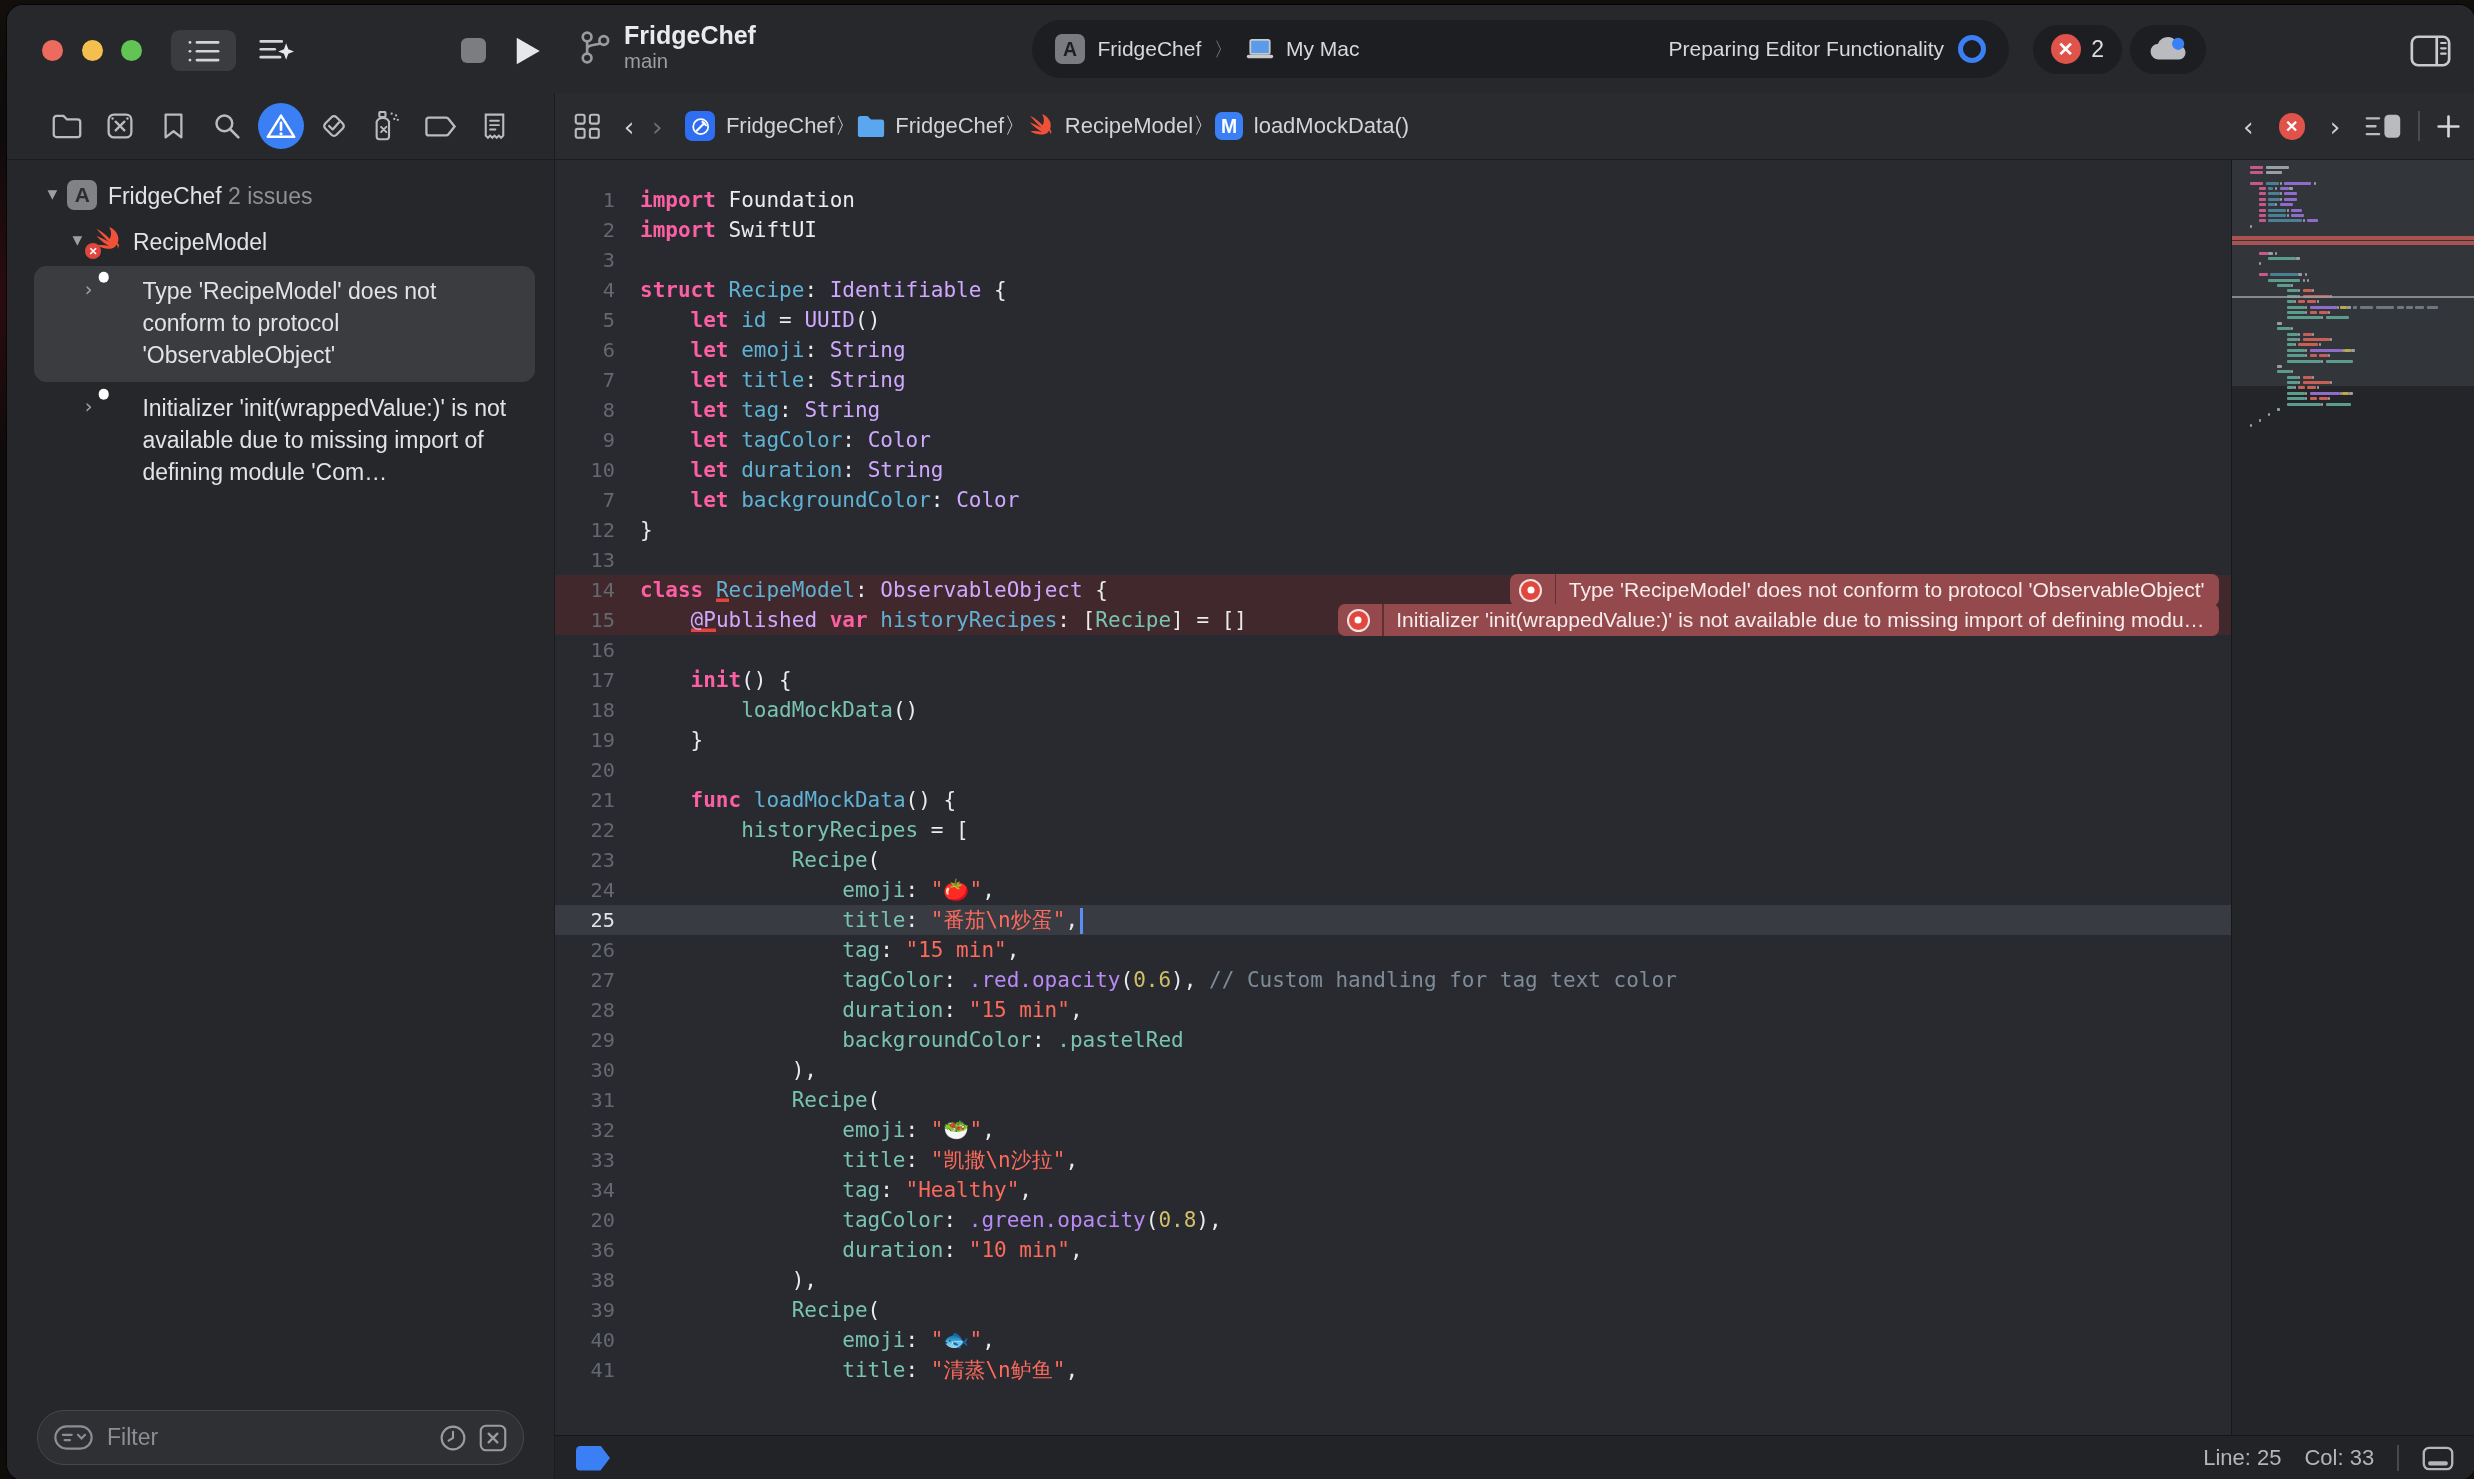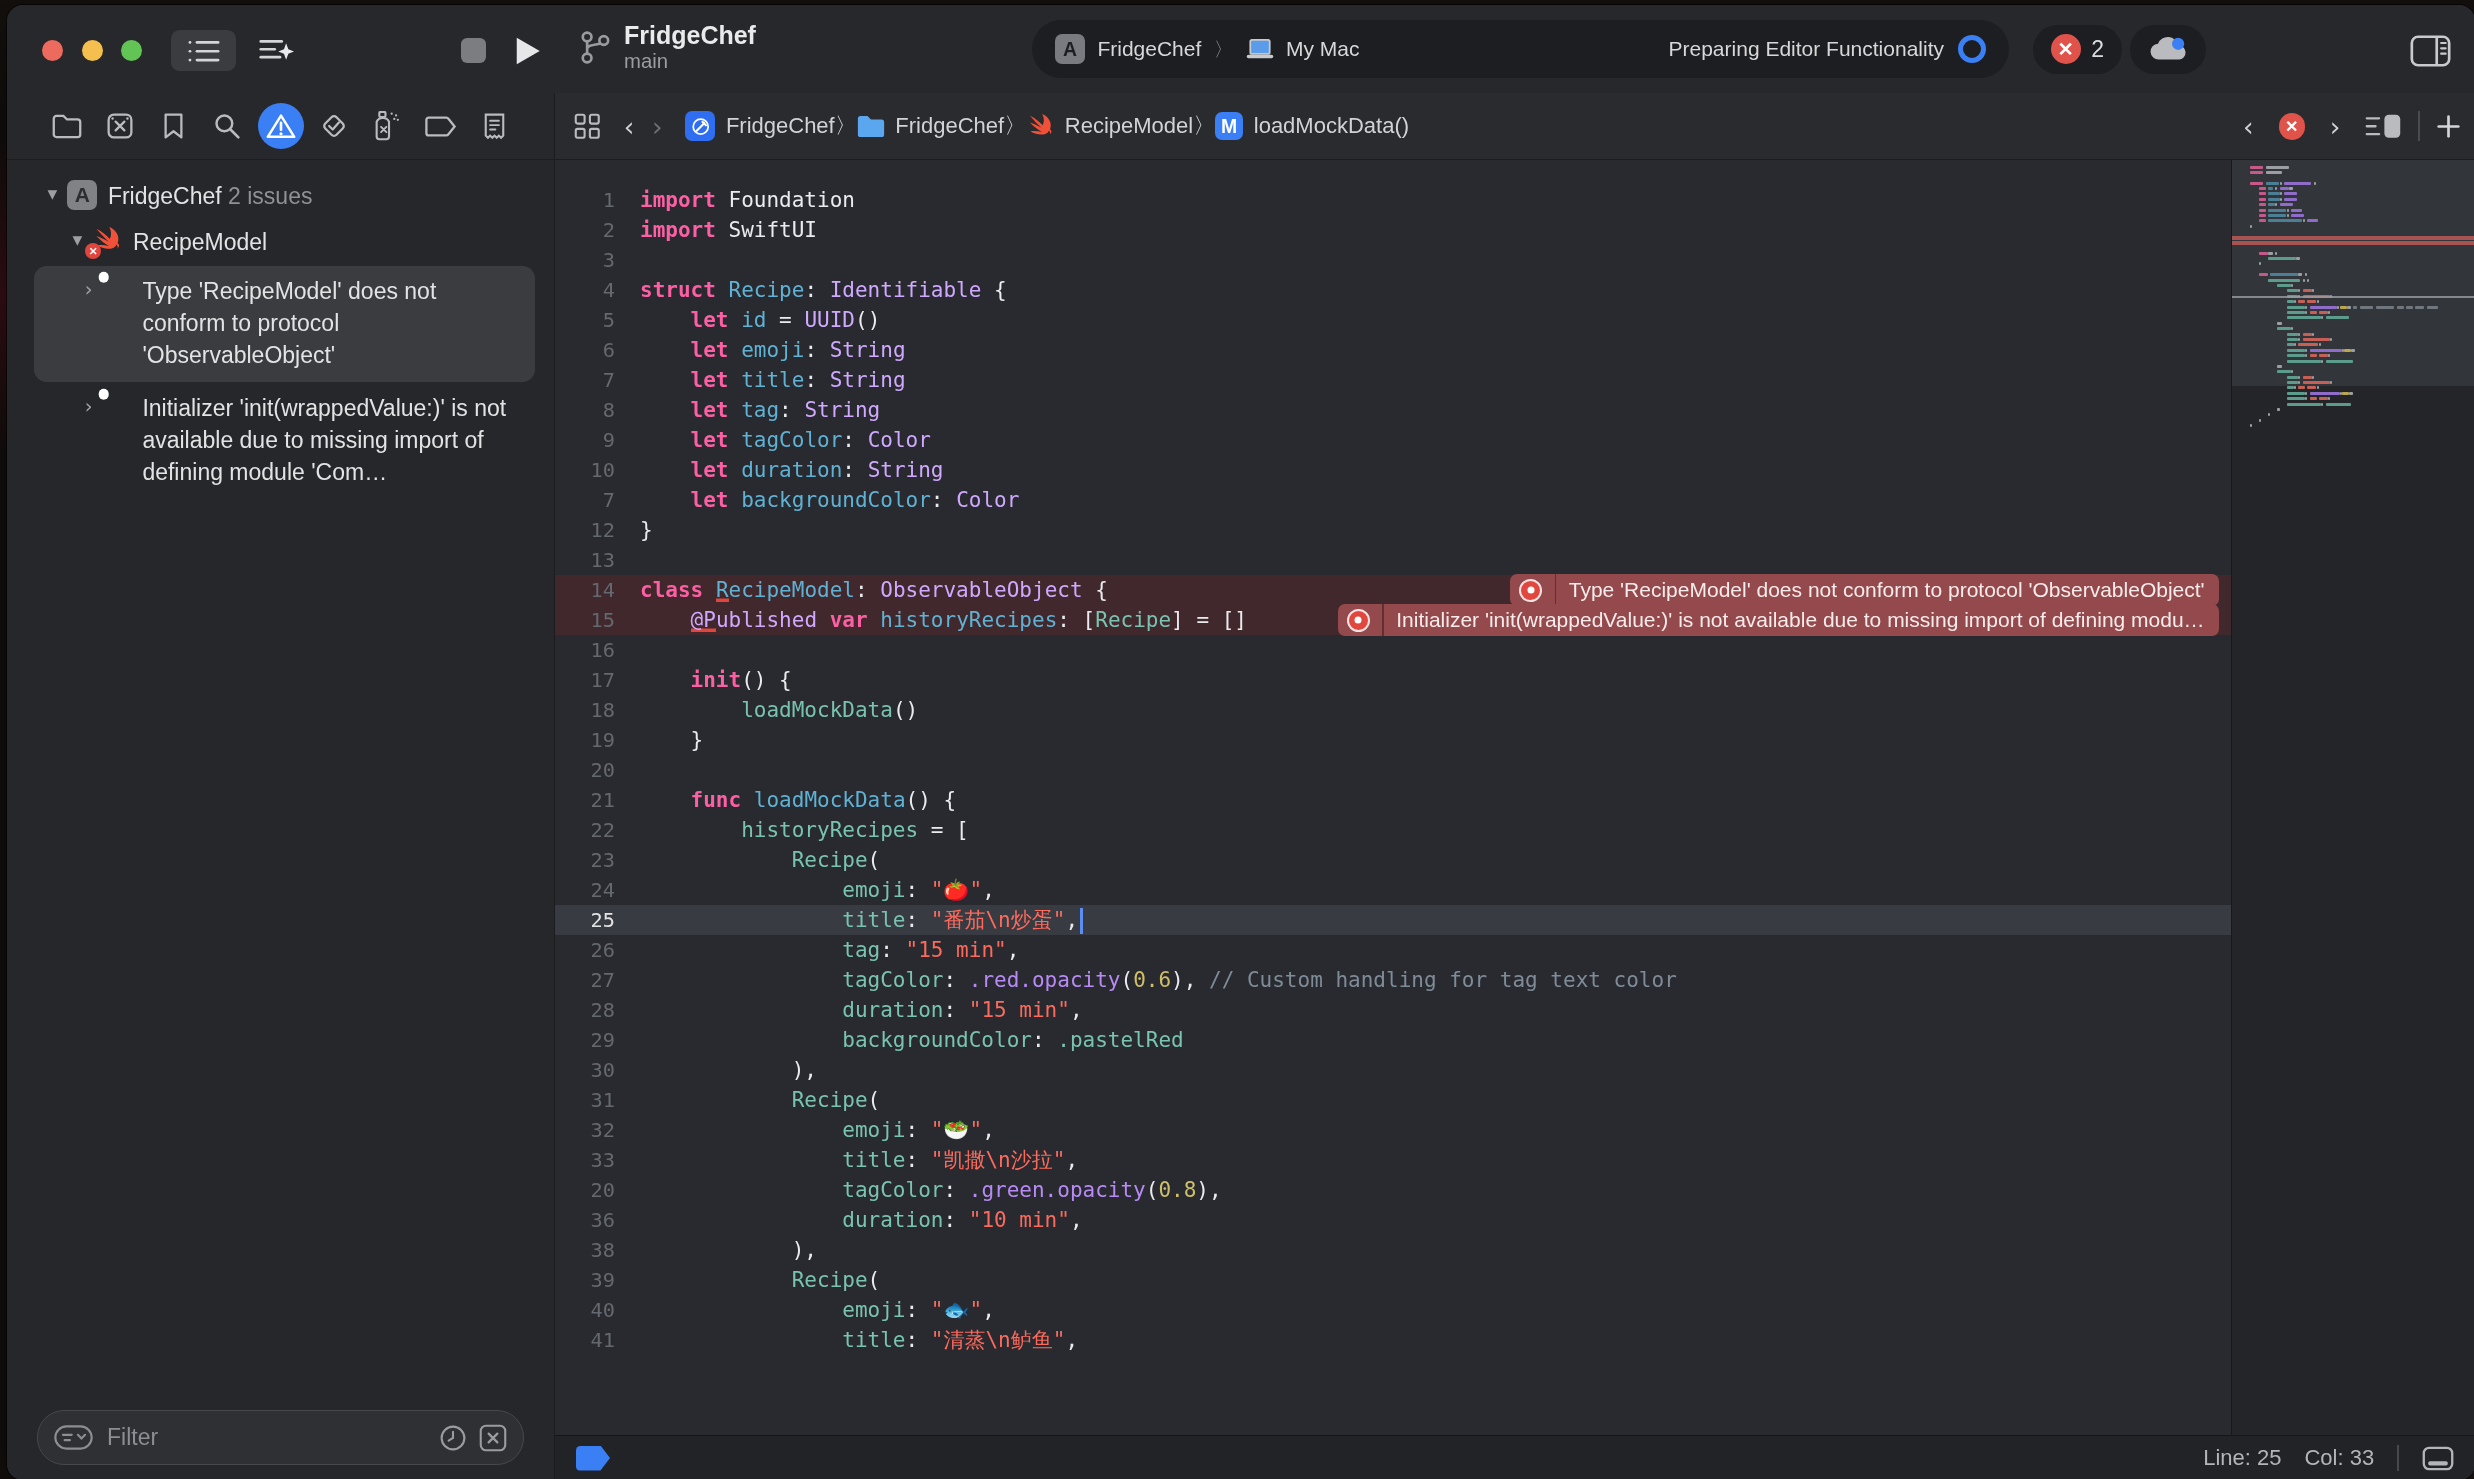--- a/index.html
+++ b/index.html
@@ -544,20 +544,24 @@
             </div>
             <div class="code-line">
               <span class="gutter">32</span>
               <span class="codetext"><span class="tok-w">                </span><span class="tok-p">emoji</span><span class="tok-w">: </span><span class="tok-s">"🥗"</span><span class="tok-w">,</span></span>
             </div>
             <div class="code-line">
               <span class="gutter">33</span>
               <span class="codetext"><span class="tok-w">                </span><span class="tok-p">title</span><span class="tok-w">: </span><span class="tok-s">"凯撒\n沙拉"</span><span class="tok-w">,</span></span>
             </div>
             <div class="code-line">
+              <span class="gutter">34</span>
+              <span class="codetext"><span class="tok-w">                </span><span class="tok-p">tag</span><span class="tok-w">: </span><span class="tok-s">"Healthy"</span><span class="tok-w">,</span></span>
+            </div>
+            <div class="code-line">
               <span class="gutter">20</span>
               <span class="codetext"><span class="tok-w">                </span><span class="tok-p">tagColor</span><span class="tok-w">: </span><span class="tok-m">.green.opacity</span><span class="tok-w">(</span><span class="tok-n">0.8</span><span class="tok-w">),</span></span>
             </div>
             <div class="code-line">
               <span class="gutter">36</span>
               <span class="codetext"><span class="tok-w">                </span><span class="tok-p">duration</span><span class="tok-w">: </span><span class="tok-s">"10 min"</span><span class="tok-w">,</span></span>
             </div>
             <div class="code-line">
               <span class="gutter">38</span>
               <span class="codetext"><span class="tok-w">            ),</span></span>

